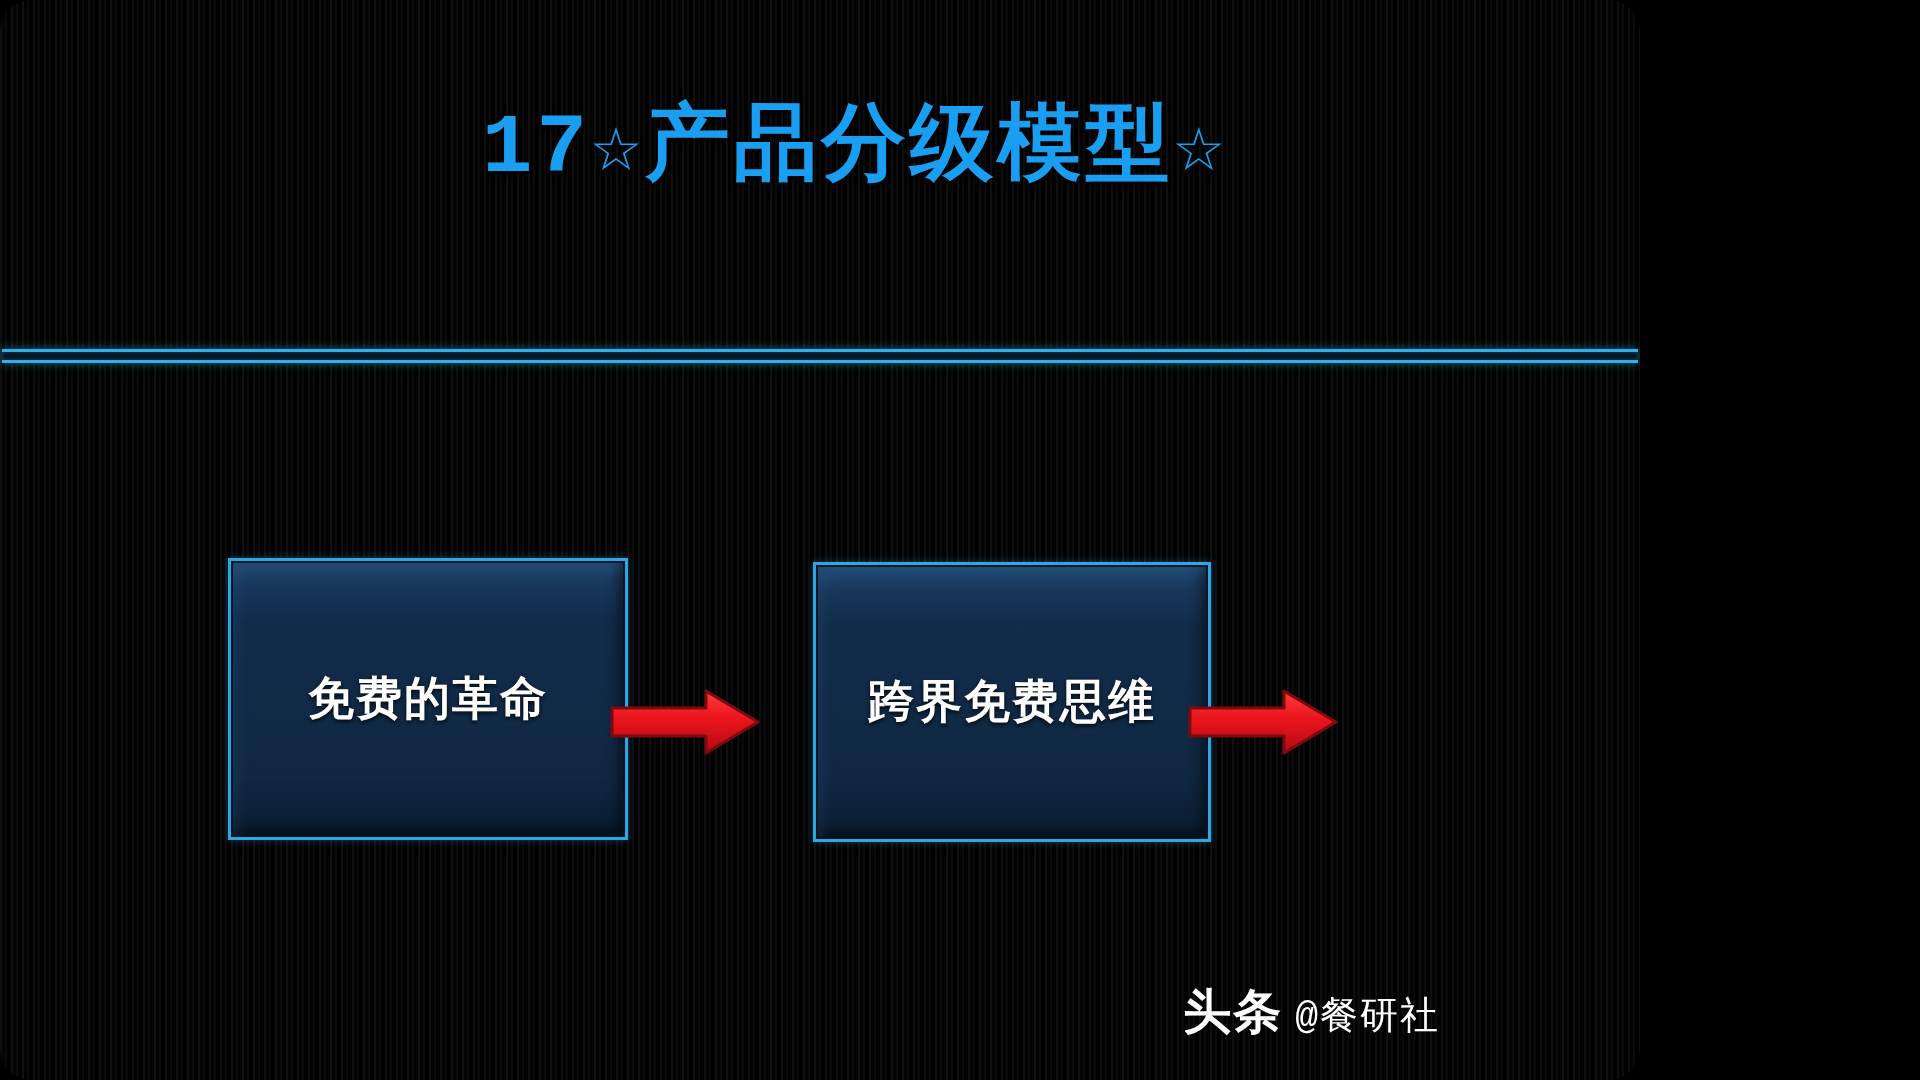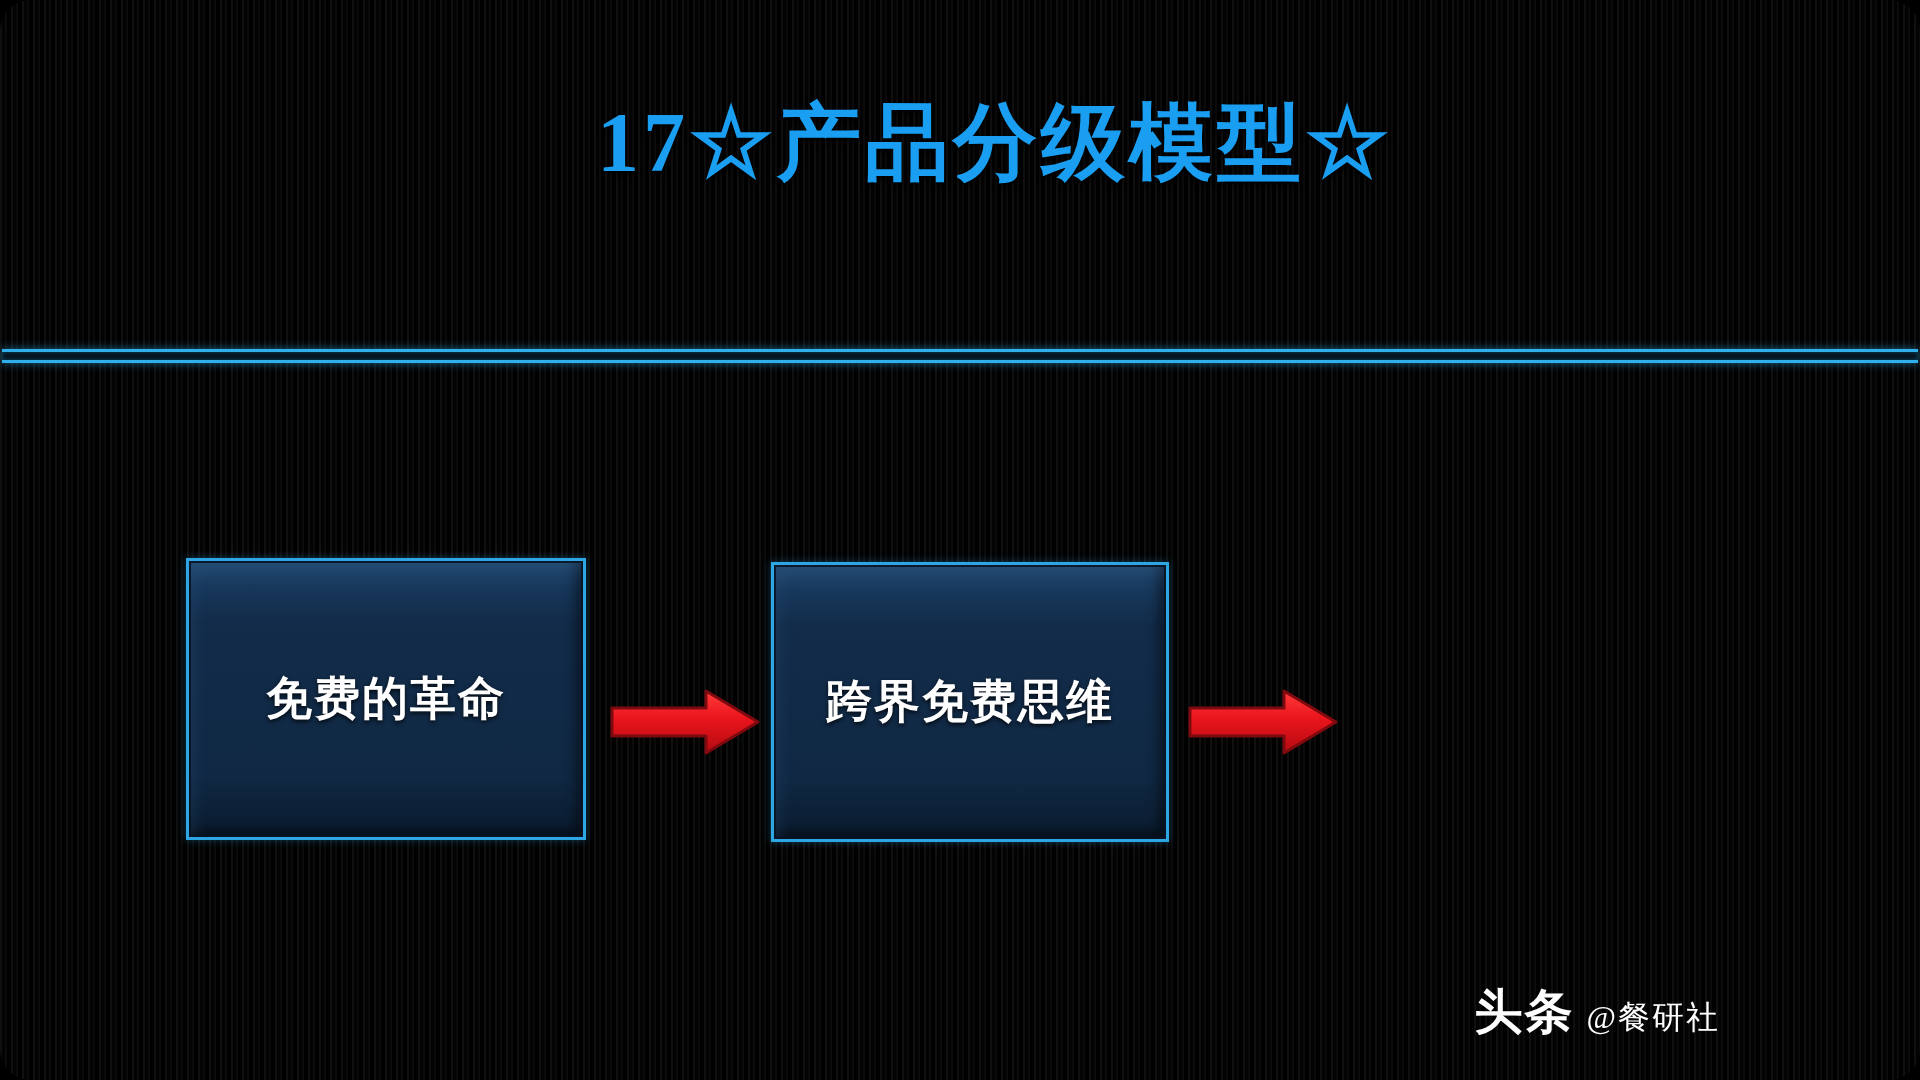--- a/index.html
+++ b/index.html
@@ -3,24 +3,24 @@
 <meta charset="utf-8">
 <style>
   html, body {
     margin: 0;
     padding: 0;
     background: #000;
   }
 
   .slide {
     position: relative;
-    width: 1920px;
+    width: 1640px;
     height: 1080px;
     overflow: hidden;
-    font-family: Liberation Serif, serif;
+    font-family: Liberation Mono, monospace;
     background:
       repeating-linear-gradient(90deg,
         #101010 0px, #101010 2px,
         #030303 2px, #030303 5px,
         #0b0b0b 5px, #0b0b0b 7px,
         #000000 7px, #000000 11px);
     border-radius: 31px;
   }
 
   
@@ -67,20 +67,21 @@
         #0c2036 92%,
         #091a2d 100%);
     box-shadow:
       inset 0 0 0 2px rgba(8,20,36,0.9),
       inset 6px 6px 14px rgba(70,120,170,0.18),
       inset -6px -6px 14px rgba(0,0,0,0.55),
       0 0 8px rgba(46,166,228,0.35);
     display: flex;
     align-items: center;
     justify-content: center;
+    margin-left: 42px;
   }
 
   .box-label {
     color: #ffffff;
     font-weight: 900;
     font-size: 46px;
     letter-spacing: 2px;
     text-shadow: 0 2px 4px rgba(0,0,0,0.8);
     white-space: nowrap;
   }
@@ -107,21 +108,21 @@
     align-items: baseline;
     gap: 12px;
     color: #ffffff;
   }
   .watermark .brand {
     font-size: 48px;
     font-weight: 900;
     letter-spacing: 2px;
   }
   .watermark .handle {
-    font-size: 32px;
+    font-size: 38px;
     font-weight: 500;
     letter-spacing: 2px;
   }
 </style>
 </head>
 <body>
 
 <div class="slide">
 
   <div class="title">17☆产品分级模型☆</div>

